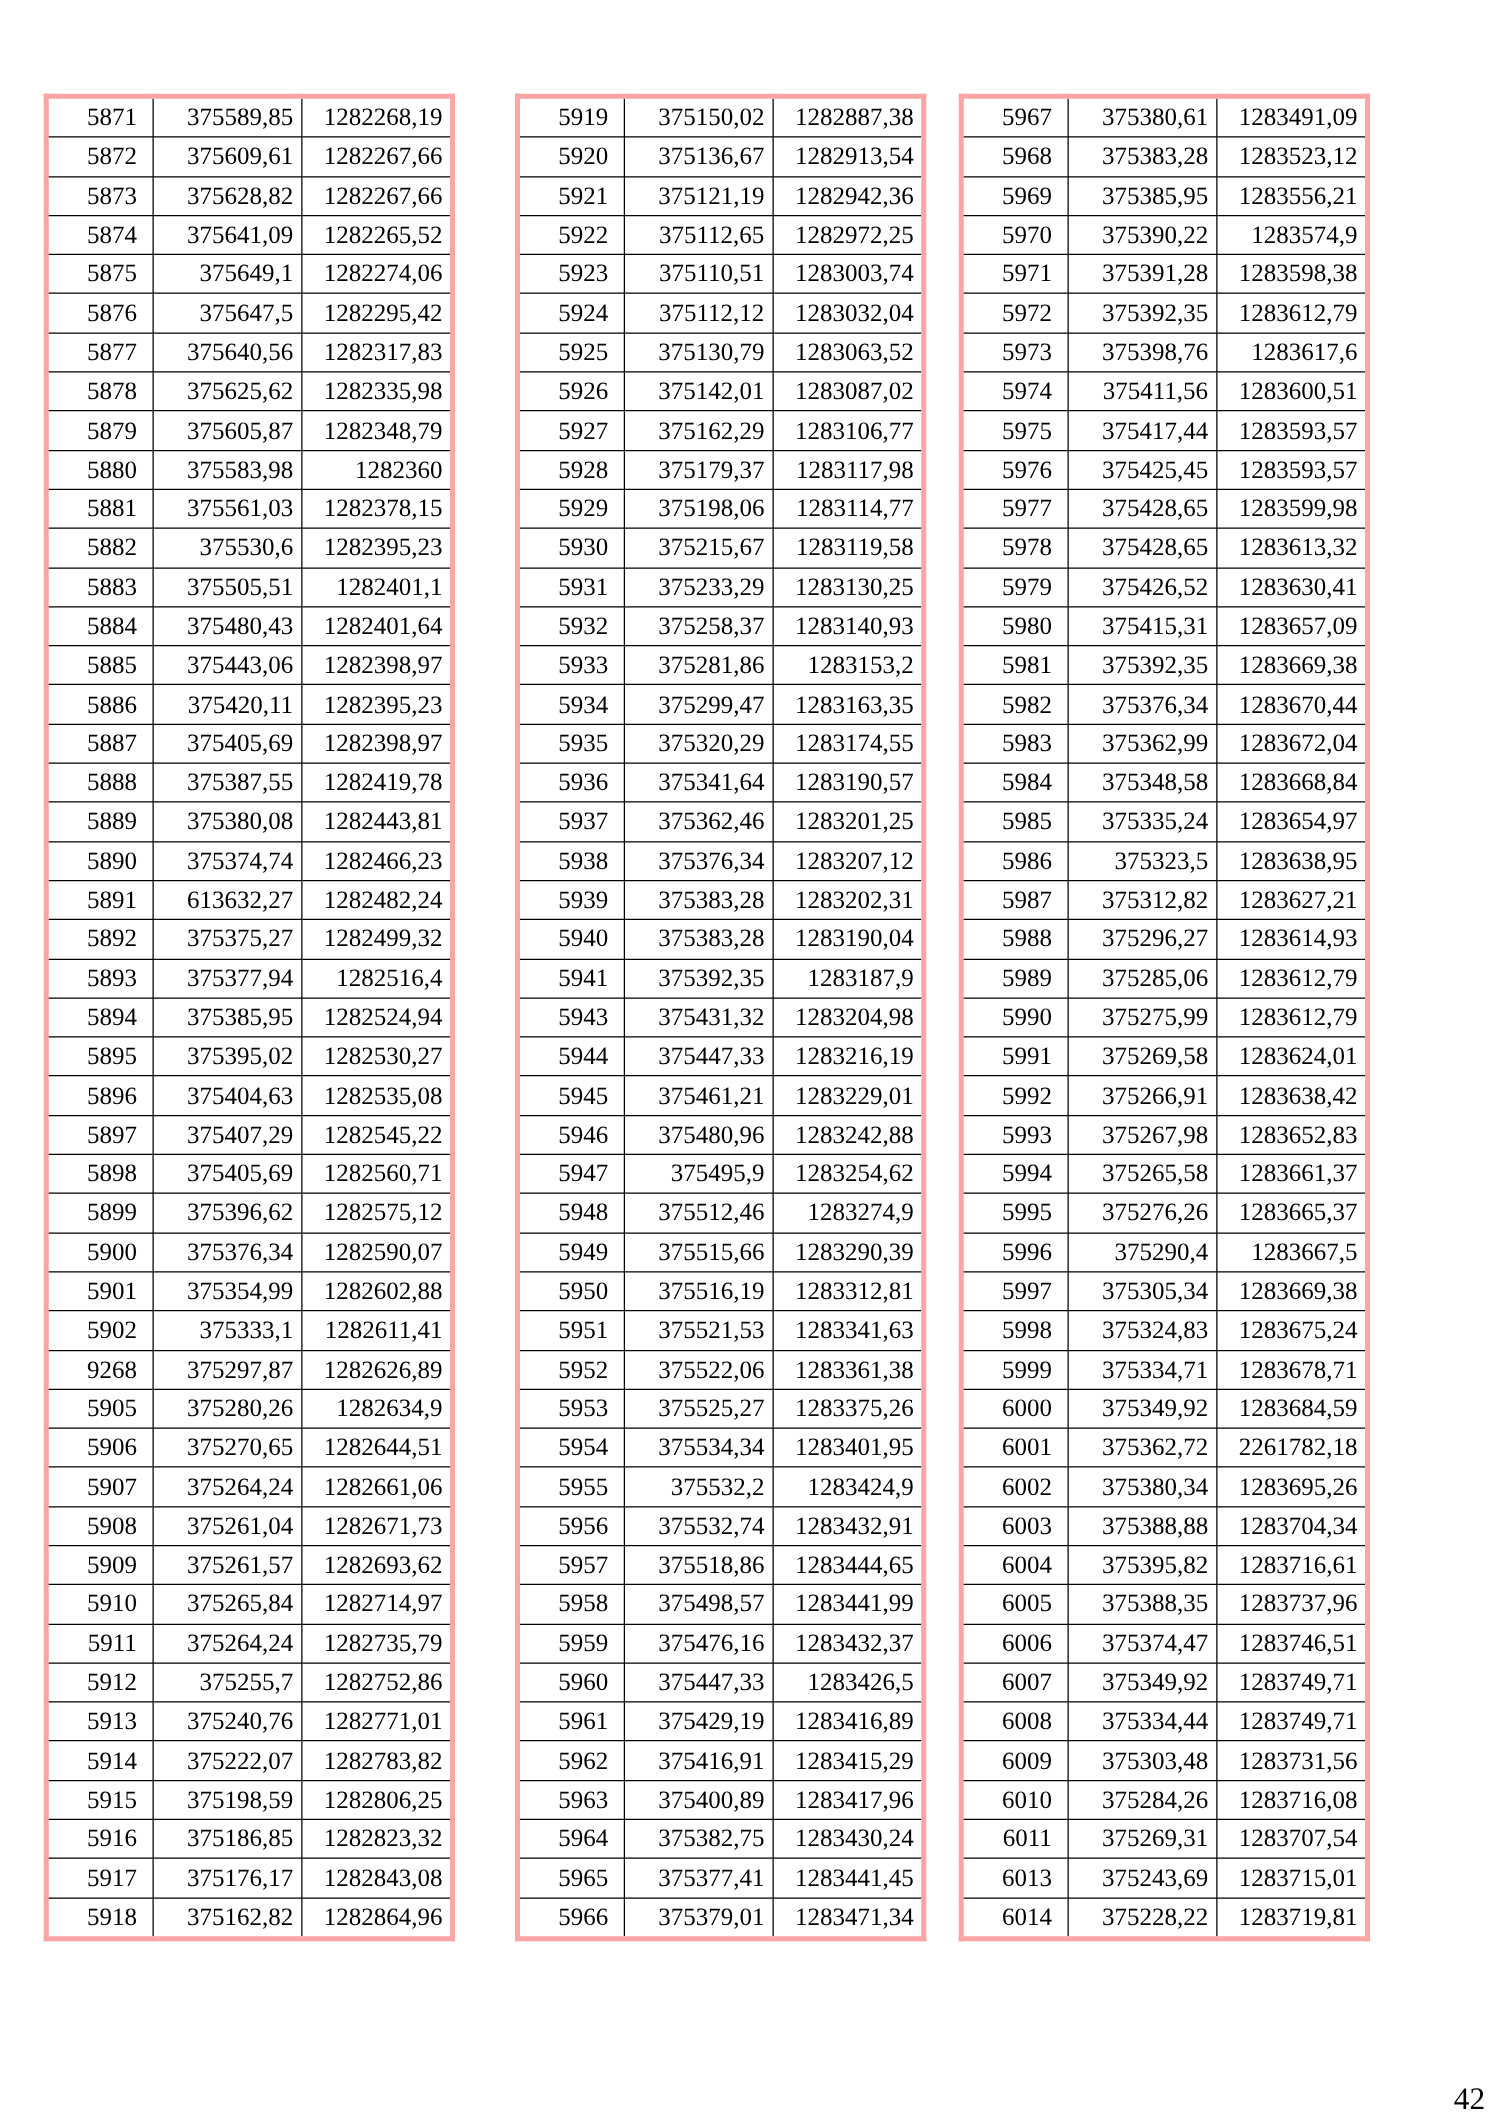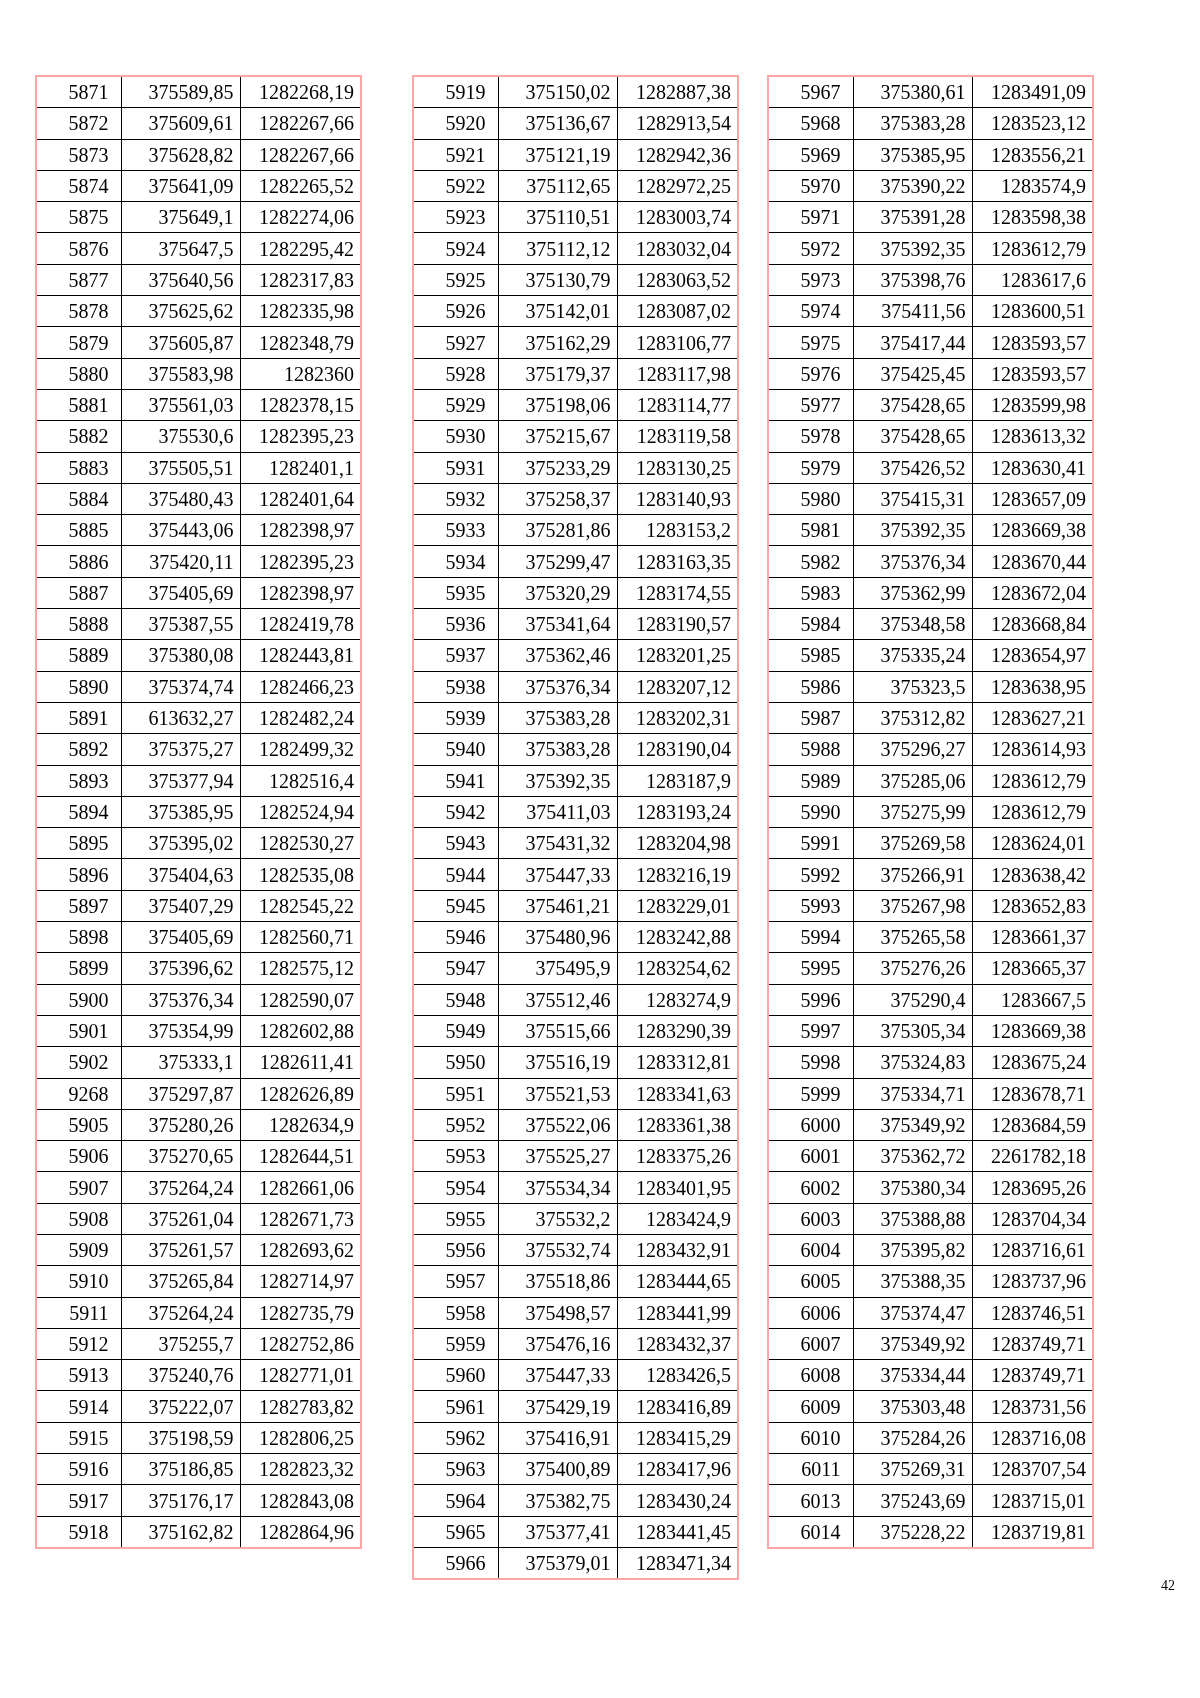--- a/index.html
+++ b/index.html
@@ -20,44 +20,44 @@
     position: absolute;
     top: 75px;
   }
   .t1 { left: 35px; }
   .t2 { left: 412px; }
   .t3 { left: 767px; }
   table.coords {
     border-collapse: collapse;
     table-layout: fixed;
     width: 325px;
-    border: 2px solid #fca5a5;
+    border: 4px solid #fca5a5;
     font-family: Liberation Serif, serif;
   }
   table.coords col.c-idx { width: 85px; }
   table.coords col.c-x   { width: 119px; }
   table.coords col.c-y   { width: 121px; }
   table.coords td {
     border: 1px solid #000;
     height: 30.3px;
     padding: 0 6px 0 0;
     font-size: 20px;
     line-height: 1;
     text-align: right;
     white-space: nowrap;
     overflow: hidden;
   }
   table.coords td.idx { padding-right: 12px; }
   .page-number {
     position: absolute;
     left: 1148px;
-    top: 1578px;
+    top: 1666px;
     width: 40px;
-    text-align: center;
-    font-size: 14px;
+    text-align: right;
+    font-size: 25px;
   }
 </style>
 </head>
 <body>
 
 <div class="page">
 
   <div class="table-wrap t1">
     <table class="coords">
       <colgroup>
@@ -422,25 +422,20 @@
             <td class="idx">5940</td>
             <td>375383,28</td>
             <td>1283190,04</td>
           </tr>
           <tr>
             <td class="idx">5941</td>
             <td>375392,35</td>
             <td>1283187,9</td>
           </tr>
           <tr>
-            <td class="idx">5942</td>
-            <td>375411,03</td>
-            <td>1283193,24</td>
-          </tr>
-          <tr>
             <td class="idx">5943</td>
             <td>375431,32</td>
             <td>1283204,98</td>
           </tr>
           <tr>
             <td class="idx">5944</td>
             <td>375447,33</td>
             <td>1283216,19</td>
           </tr>
           <tr>

